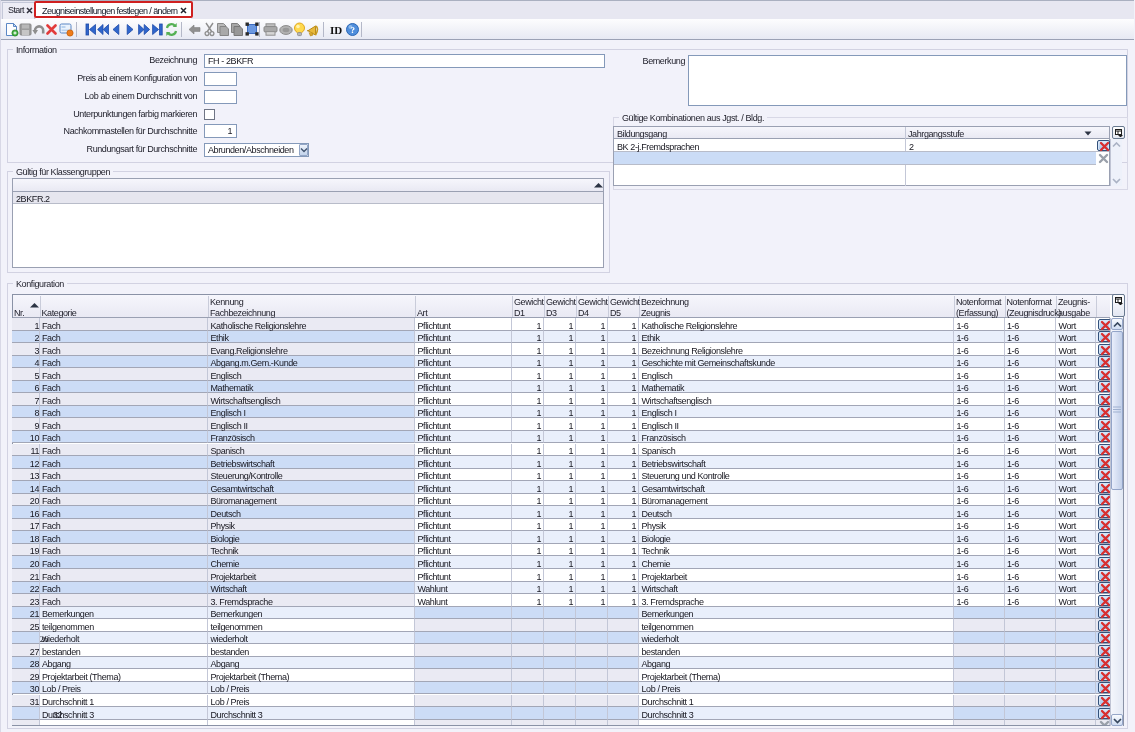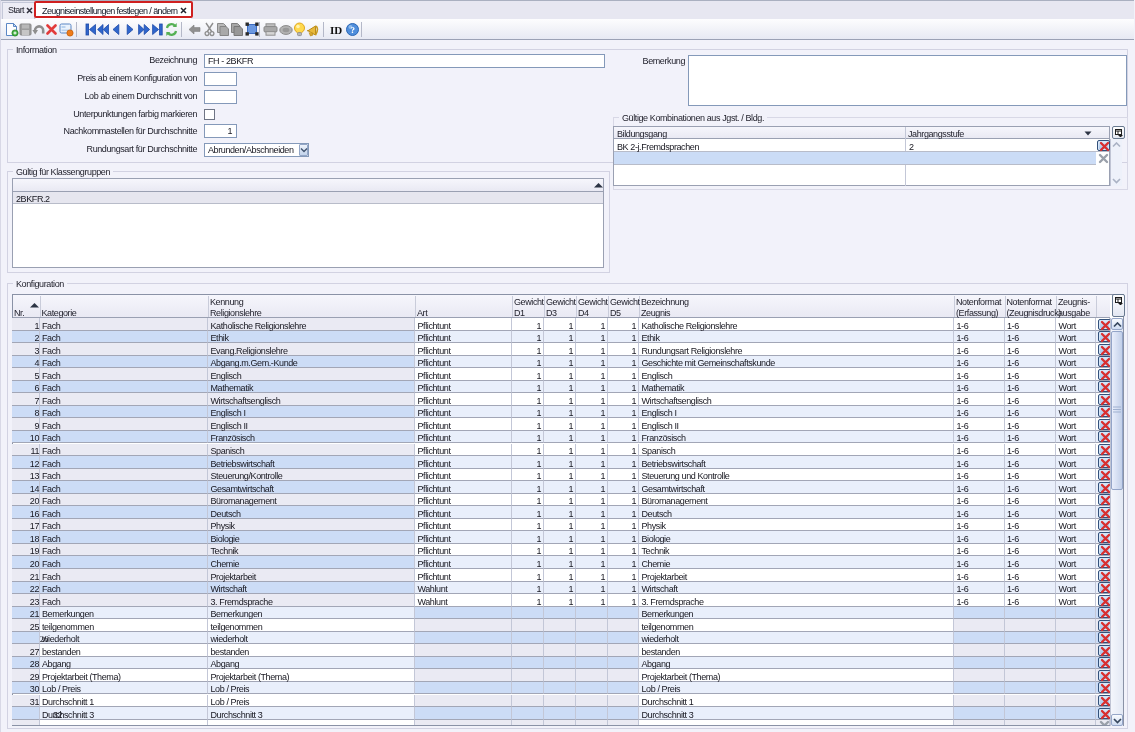--- a/index.html
+++ b/index.html
@@ -221,21 +221,21 @@
 <div class="vline" style="left:954px;top:296px;height:21px;background:#c9ccda;"></div>
 <div class="vline" style="left:1004.5px;top:296px;height:21px;background:#c9ccda;"></div>
 <div class="vline" style="left:1056px;top:296px;height:21px;background:#c9ccda;"></div>
 <div class="vline" style="left:1096px;top:296px;height:21px;background:#c9ccda;"></div>
 <div class="lbl" style="left:14px;top:308px;color:#1d1d28;">Nr.</div>
 <svg class="abs" style="left:30px;top:303px" width="9" height="5">
     <path d="M4.5 0 L9 4.5 H0 z" fill="#2c3444"></path>
   </svg>
 <div class="lbl" style="left:41.5px;top:308px;color:#1d1d28;">Kategorie</div>
 <div class="lbl" style="left:210px;top:297px;color:#1d1d28;">Kennung</div>
-<div class="lbl" style="left:210px;top:308px;color:#1d1d28;">Religionslehre</div>
+<div class="lbl" style="left:210px;top:308px;color:#1d1d28;">Fachbezeichnung</div>
 <div class="lbl" style="left:417px;top:308px;color:#1d1d28;">Art</div>
 <div class="lbl" style="left:514px;top:297px;color:#1d1d28;">Gewicht</div>
 <div class="lbl" style="left:514px;top:308px;color:#1d1d28;">D1</div>
 <div class="lbl" style="left:546px;top:297px;color:#1d1d28;">Gewicht</div>
 <div class="lbl" style="left:546px;top:308px;color:#1d1d28;">D3</div>
 <div class="lbl" style="left:578px;top:297px;color:#1d1d28;">Gewicht</div>
 <div class="lbl" style="left:578px;top:308px;color:#1d1d28;">D4</div>
 <div class="lbl" style="left:610px;top:297px;color:#1d1d28;">Gewicht</div>
 <div class="lbl" style="left:610px;top:308px;color:#1d1d28;">D5</div>
 <div class="lbl" style="left:641px;top:297px;color:#1d1d28;">Bezeichnung</div>
@@ -326,21 +326,21 @@
 <div class="abs" style="left:1056px;top:343.1px;width:40px;height:12.55px;background:#ffffff;border-bottom:1px solid #a2a6b6;border-right:1px solid #c3c7d7;"></div>
 <div class="abs" style="left:1096px;top:343.1px;width:14px;height:12.55px;background:#ffffff;border-bottom:1px solid #a2a6b6;border-right:1px solid #c3c7d7;"></div>
 <div class="cell num" style="left:12px;top:344.6px;width:29px;">3</div>
 <div class="cell" style="left:40.0px;top:344.6px;width:166px;">Fach</div>
 <div class="cell" style="left:208.5px;top:344.6px;width:205px;">Evang.Religionslehre</div>
 <div class="cell" style="left:415.5px;top:344.6px;width:95px;">Pflichtunt</div>
 <div class="cell num" style="left:512px;top:344.6px;width:31px;">1</div>
 <div class="cell num" style="left:544px;top:344.6px;width:31px;">1</div>
 <div class="cell num" style="left:576px;top:344.6px;width:31px;">1</div>
 <div class="cell num" style="left:608px;top:344.6px;width:30px;">1</div>
-<div class="cell" style="left:639.5px;top:344.6px;width:314px;">Rundungsart Religionslehre</div>
+<div class="cell" style="left:639.5px;top:344.6px;width:314px;">Bezeichnung Religionslehre</div>
 <div class="cell" style="left:954.5px;top:344.6px;width:49px;">1-6</div>
 <div class="cell" style="left:1005.0px;top:344.6px;width:50px;">1-6</div>
 <div class="cell" style="left:1056.5px;top:344.6px;width:39px;">Wort</div>
 <div class="xbtn" style="left:1097.5px;top:343.6px;">
     <svg width="11" height="11">
       <path d="M2 2 L9 9 M9 2 L2 9" stroke="#d92f2f" stroke-width="2.4" stroke-linecap="round"></path>
     </svg>
   </div>
 <div class="abs" style="left:12px;top:355.65px;width:27.5px;height:12.55px;background:#ccdcf6;border-bottom:1px solid #a2a6b6;border-right:1px solid #c3c7d7;"></div>
 <div class="abs" style="left:39.5px;top:355.65px;width:168.5px;height:12.55px;background:#ccdcf6;border-bottom:1px solid #a2a6b6;border-right:1px solid #c3c7d7;"></div>

